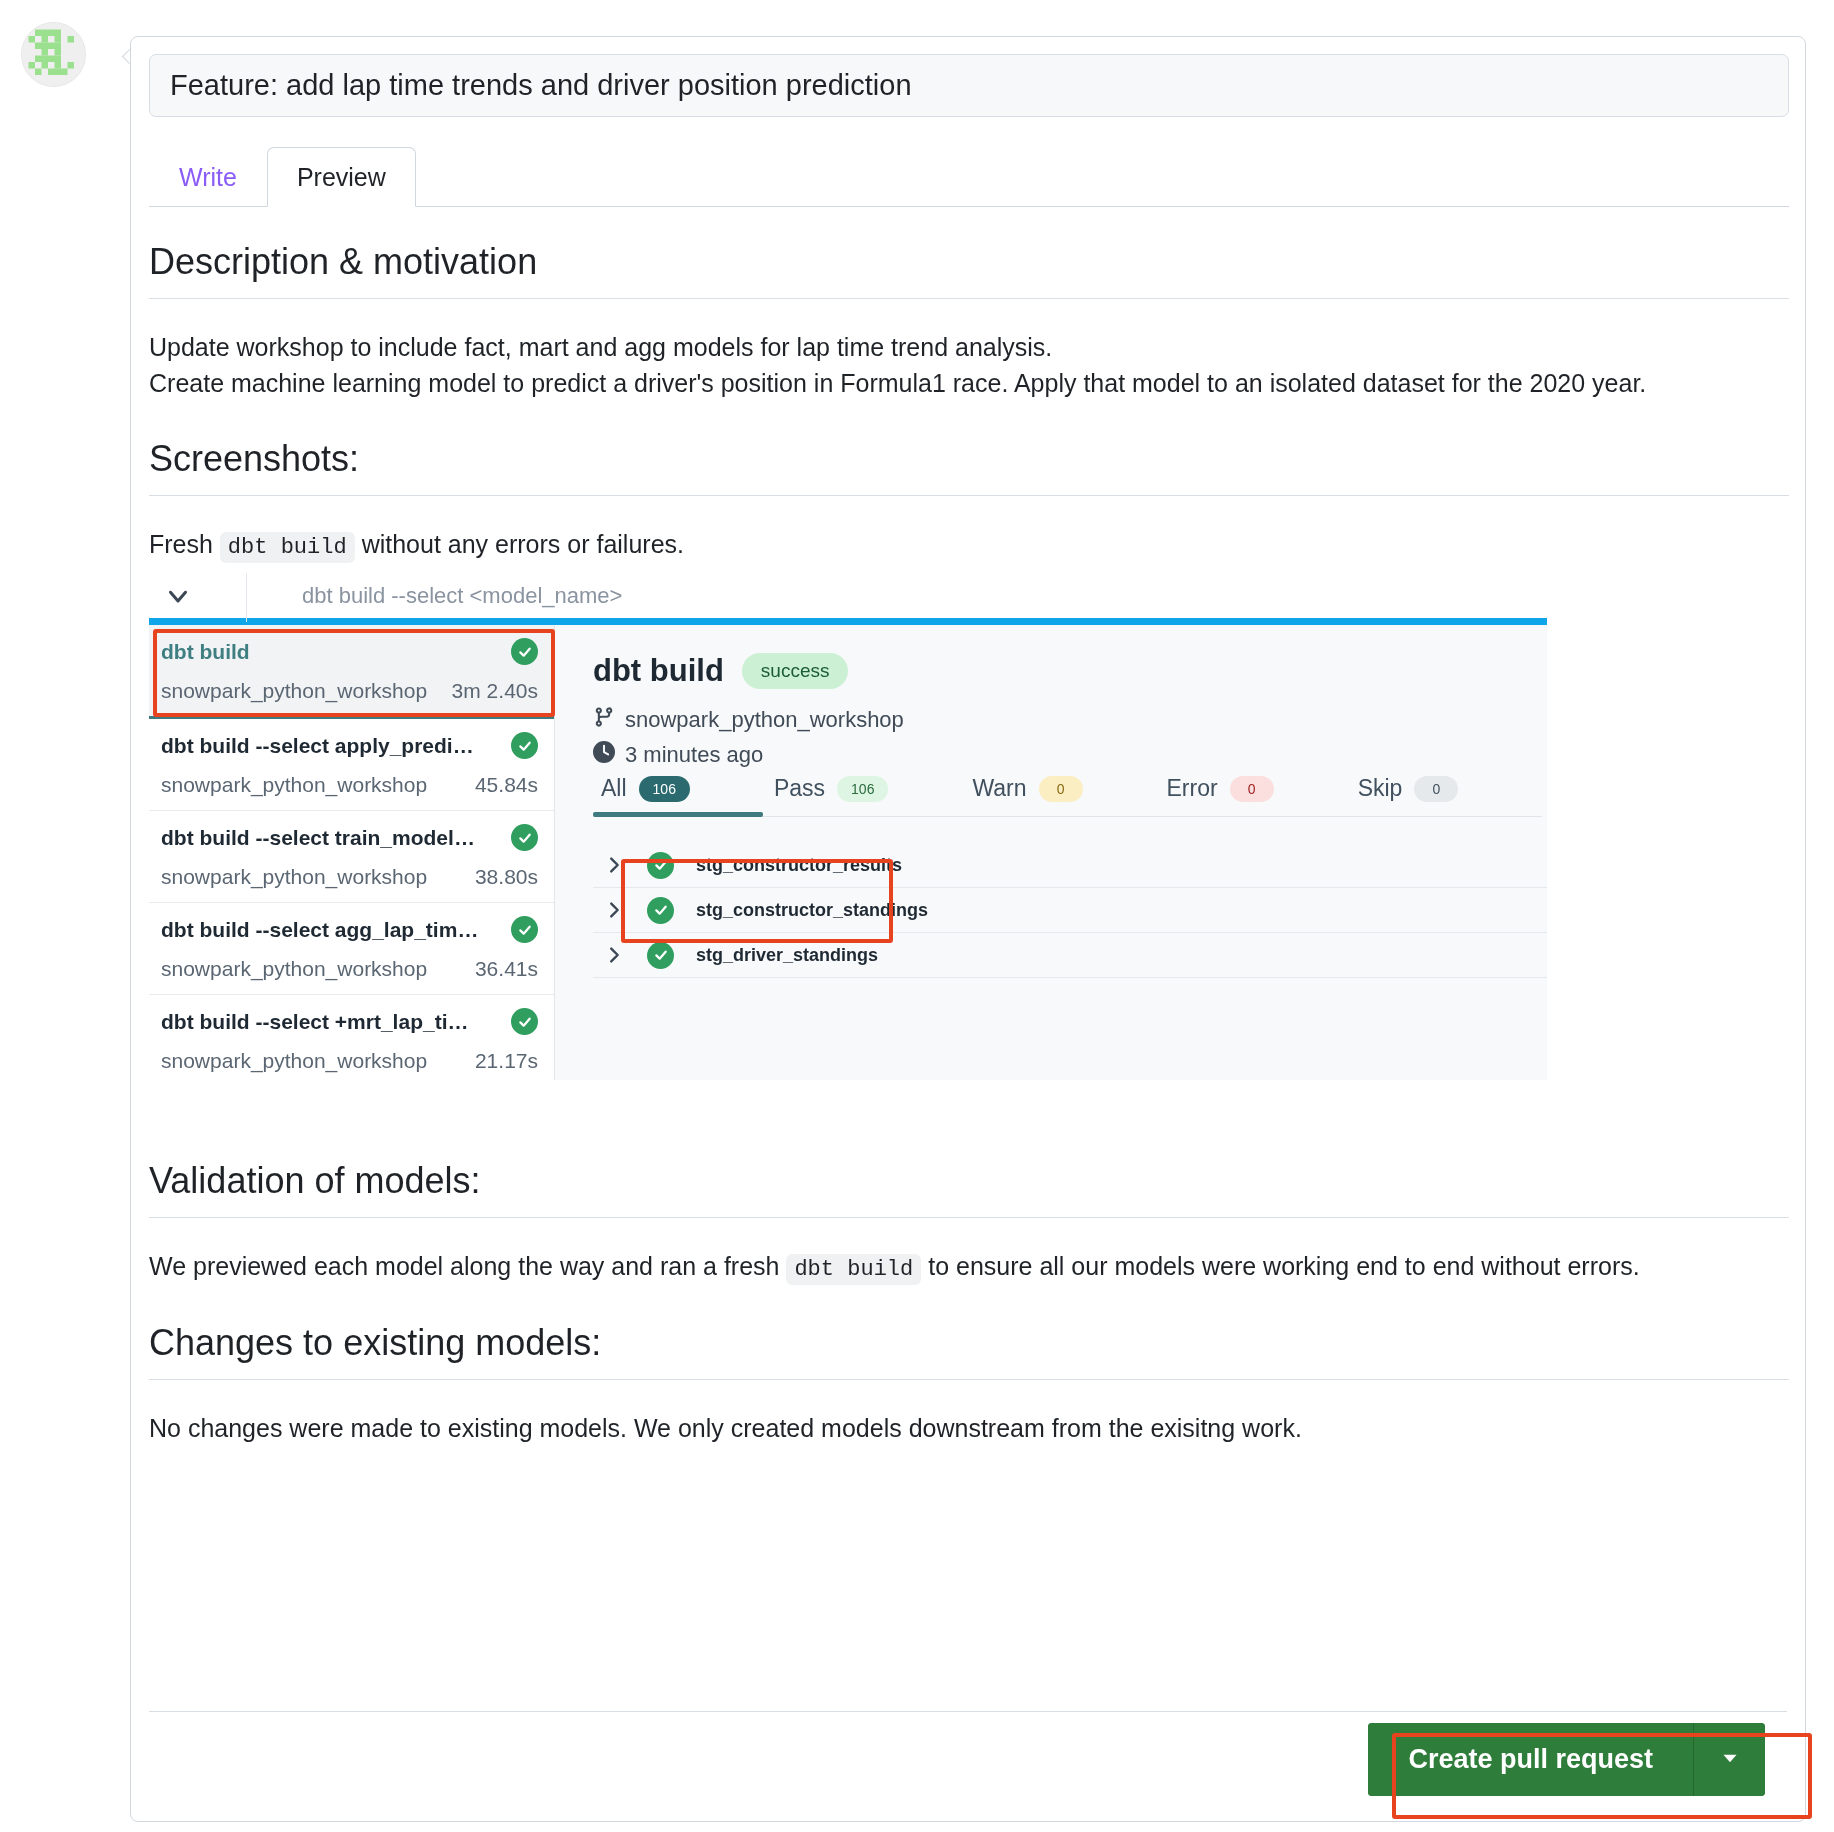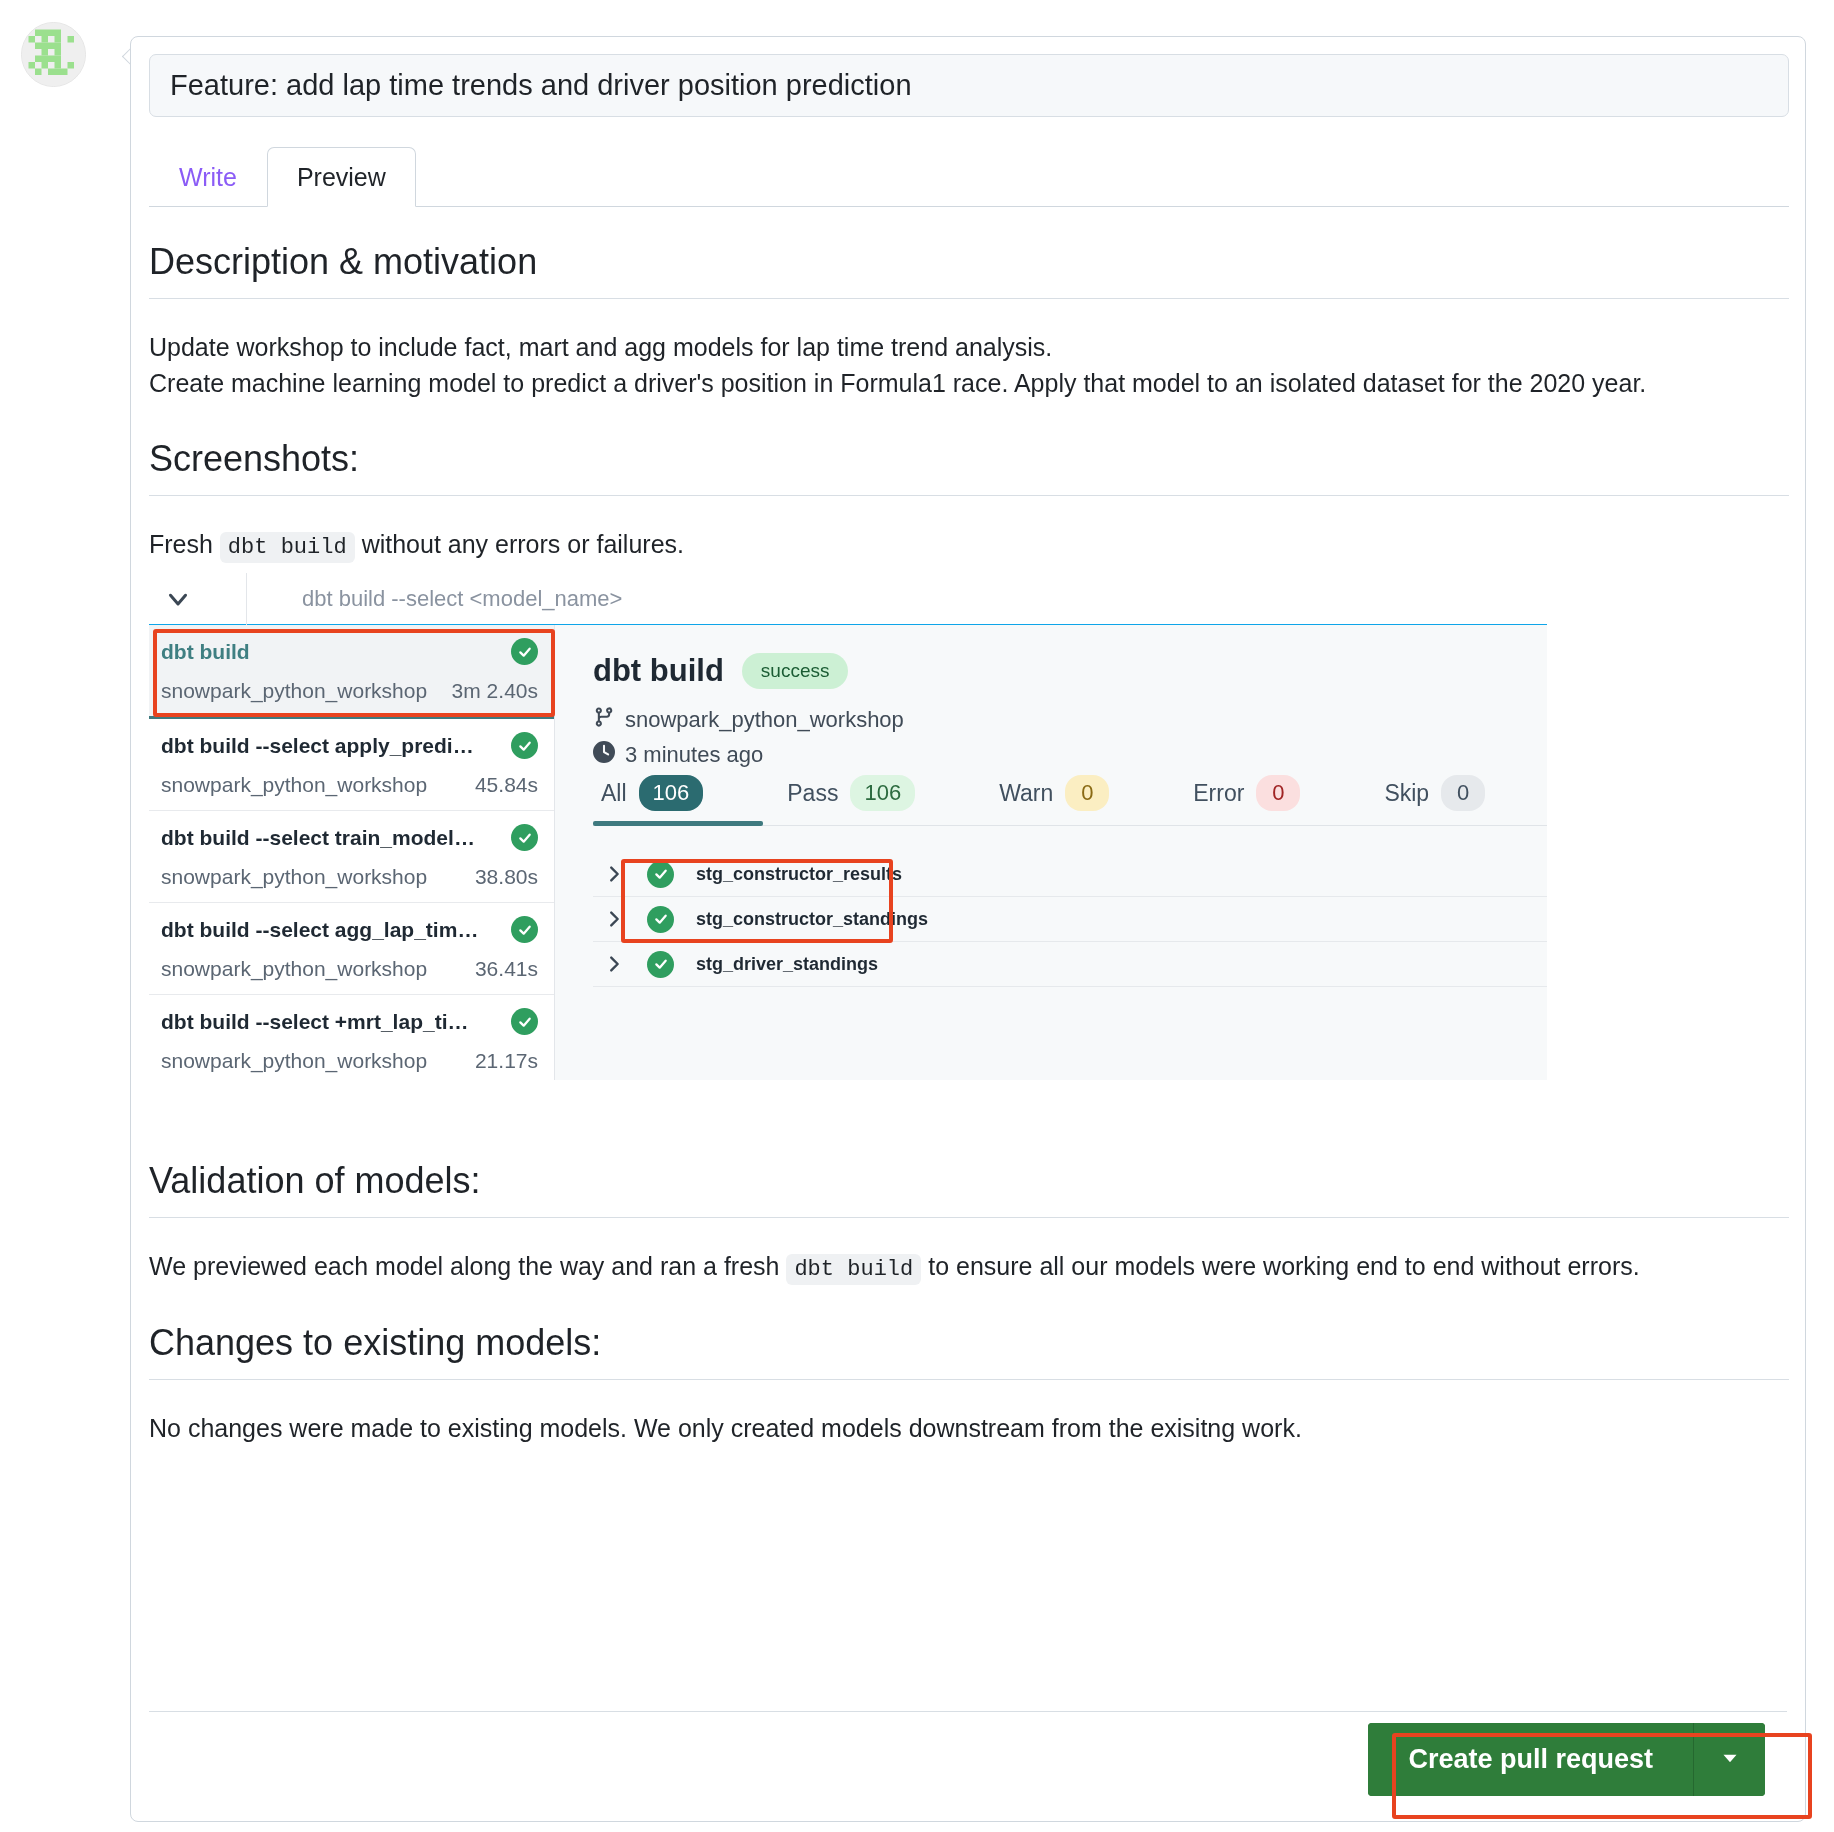--- a/index.html
+++ b/index.html
@@ -147,21 +147,21 @@
     width: 1398px;
     margin: 4px 0 0 0;
     background: #ffffff;
     overflow: hidden;
   }
   .shot-header {
     display: flex;
     align-items: center;
     height: 52px;
     padding-left: 12px;
-    border-bottom: 1px solid #0ea5e9;
+    border-bottom: 7px solid #0ea5e9;
     gap: 29px;
   }
   .chev-down {
     width: 34px; height: 34px;
     display: flex; align-items: center; justify-content: center;
     color: #3b4754;
   }
   .shot-header .vsep {
     width: 1px; height: 52px;
     background: #e3e6ea;
@@ -270,21 +270,21 @@
   }
   .st-tab {
     display: flex; align-items: center; gap: 12px;
     margin-right: 84px;
     font-size: 23px;
     color: #41505f;
     position: relative;
   }
   .st-tab:first-child { margin-left: 8px; }
   .st-count {
-    font-size: 22px;
+    font-size: 14px;
     padding: 5px 14px;
     border-radius: 16px;
     background: #e9ecef;
     color: #41505f;
     min-width: 44px;
     text-align: center;
   }
   .st-count.all   { background: #2b6b70; color: #ffffff; }
   .st-count.pass  { background: #ddf5e2; color: #2c6b3f; }
   .st-count.warn  { background: #fbeec2; color: #8a6a14; }

